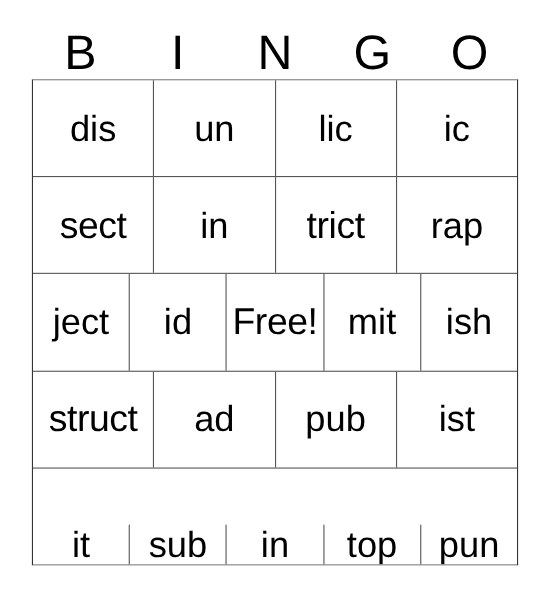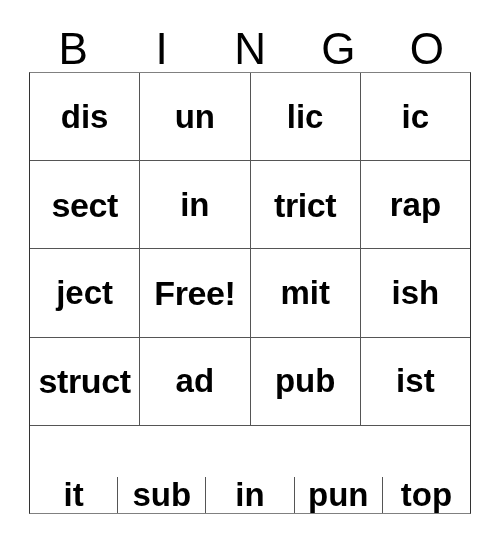--- a/index.html
+++ b/index.html
@@ -82,21 +82,21 @@
     align-items: center;
     justify-content: center;
     overflow: hidden;
   }
   .bingo-cell:last-child {
     border-right: none;
   }
   .cell-text {
     font-size: 33px;
     line-height: 36px;
-    font-weight: 700;
+    font-weight: 400;
     color: #000000;
     white-space: nowrap;
     text-align: center;
     transform-origin: center center;
   }
   
   .cell-wide .cell-text {
     font-size: 34px;
     letter-spacing: -0.4px;
   }
@@ -153,20 +153,23 @@
       </div>
       <div class="bingo-cell">
         <span class="cell-text">rap</span>
       </div>
     </div>
 
     <div class="bingo-row">
       <div class="bingo-cell">
         <span class="cell-text">ject</span>
       </div>
+      <div class="bingo-cell">
+        <span class="cell-text">id</span>
+      </div>
       <div class="bingo-cell cell-wide">
         <span class="cell-text">Free!</span>
       </div>
       <div class="bingo-cell">
         <span class="cell-text">mit</span>
       </div>
       <div class="bingo-cell">
         <span class="cell-text">ish</span>
       </div>
     </div>
@@ -190,21 +193,21 @@
       <div class="bingo-cell">
         <span class="cell-text">it</span>
       </div>
       <div class="bingo-cell">
         <span class="cell-text">sub</span>
       </div>
       <div class="bingo-cell">
         <span class="cell-text">in</span>
       </div>
       <div class="bingo-cell">
+        <span class="cell-text">top</span>
+      </div>
+      <div class="bingo-cell">
         <span class="cell-text">pun</span>
-      </div>
-      <div class="bingo-cell">
-        <span class="cell-text">top</span>
       </div>
     </div>
 
   </div>
 </div>
 
 </body></html>

